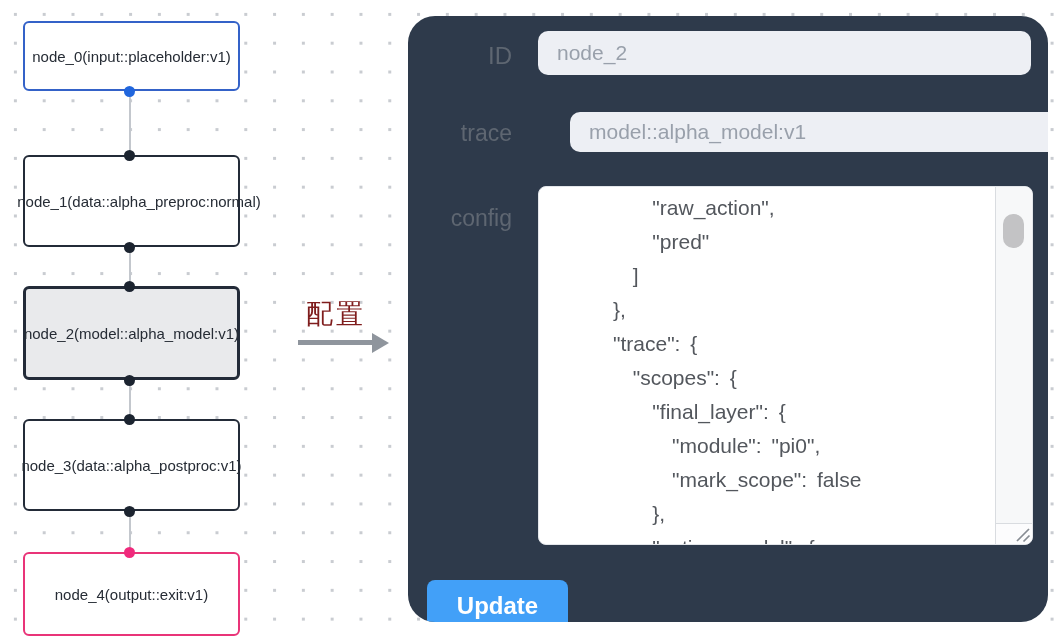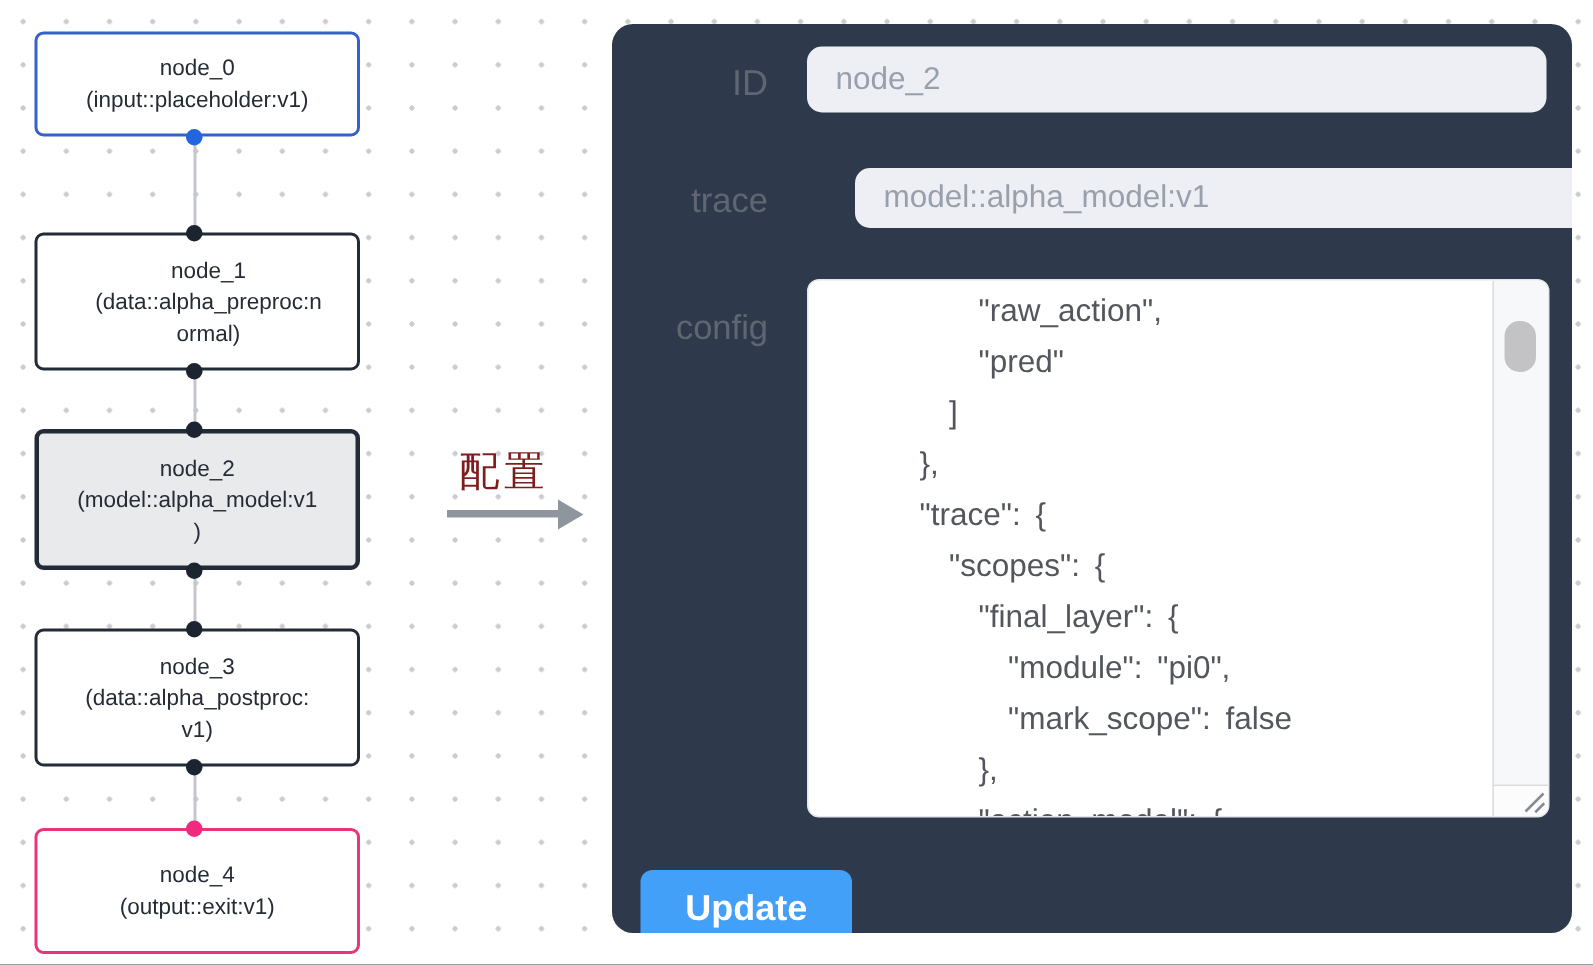--- a/index.html
+++ b/index.html
@@ -9,21 +9,21 @@
     background-image:radial-gradient(circle, #c9ccd1 1.6px, rgba(0,0,0,0) 1.8px);
     background-size:28.8px 28.8px;
     background-position:1px 0px;
     font-family:"Liberation Sans","DejaVu Sans",sans-serif;
   }
 
   
   .node{
     position:absolute;left:23px;width:217px;box-sizing:border-box;
     background:#ffffff;border:2px solid #232b38;border-radius:6px;
-    display:flex;flex-direction:column;justify-content:center;align-items:center;
+    display:flex;flex-direction:row;justify-content:center;align-items:center;
     text-align:center;color:#262c35;font-size:15px;line-height:21px;
   }
   .node .nl{white-space:pre;}
   .node.n0{top:21px;height:70px;border-color:#3462c8;}
   .node.n1{top:155px;height:92px;padding-left:15px;}
   .node.n2{top:286px;height:94px;border-width:3px;background:#e9eaec;}
   .node.n3{top:419px;height:92px;}
   .node.n4{top:552px;height:84px;border-color:#e93478;}
 
   .edge{position:absolute;left:129px;width:2px;background:#c3c7cd;}
@@ -46,21 +46,21 @@
   }
   .arrow-shaft{position:absolute;left:298px;top:340px;width:74px;height:5px;background:#8f959d;}
   .arrow-head{
     position:absolute;left:372px;top:333px;width:0;height:0;
     border-left:17px solid #8f959d;border-top:10px solid transparent;border-bottom:10px solid transparent;
   }
 
   
   .panel{
     position:absolute;left:408px;top:16px;width:640px;height:606px;
-    background:#2e3a4b;border-radius:14px;overflow:hidden;
+    background:#2e3a4b;border-radius:27px;overflow:hidden;
   }
   .flabel{
     position:absolute;left:0;width:104px;text-align:right;
     color:#5e6671;font-size:23px;
   }
   .flabel.id{top:26px;font-size:24px;}
   .flabel.type{top:104px;}
   .flabel.config{top:189px;}
   .tinput{
     position:absolute;left:130px;width:493px;box-sizing:border-box;

